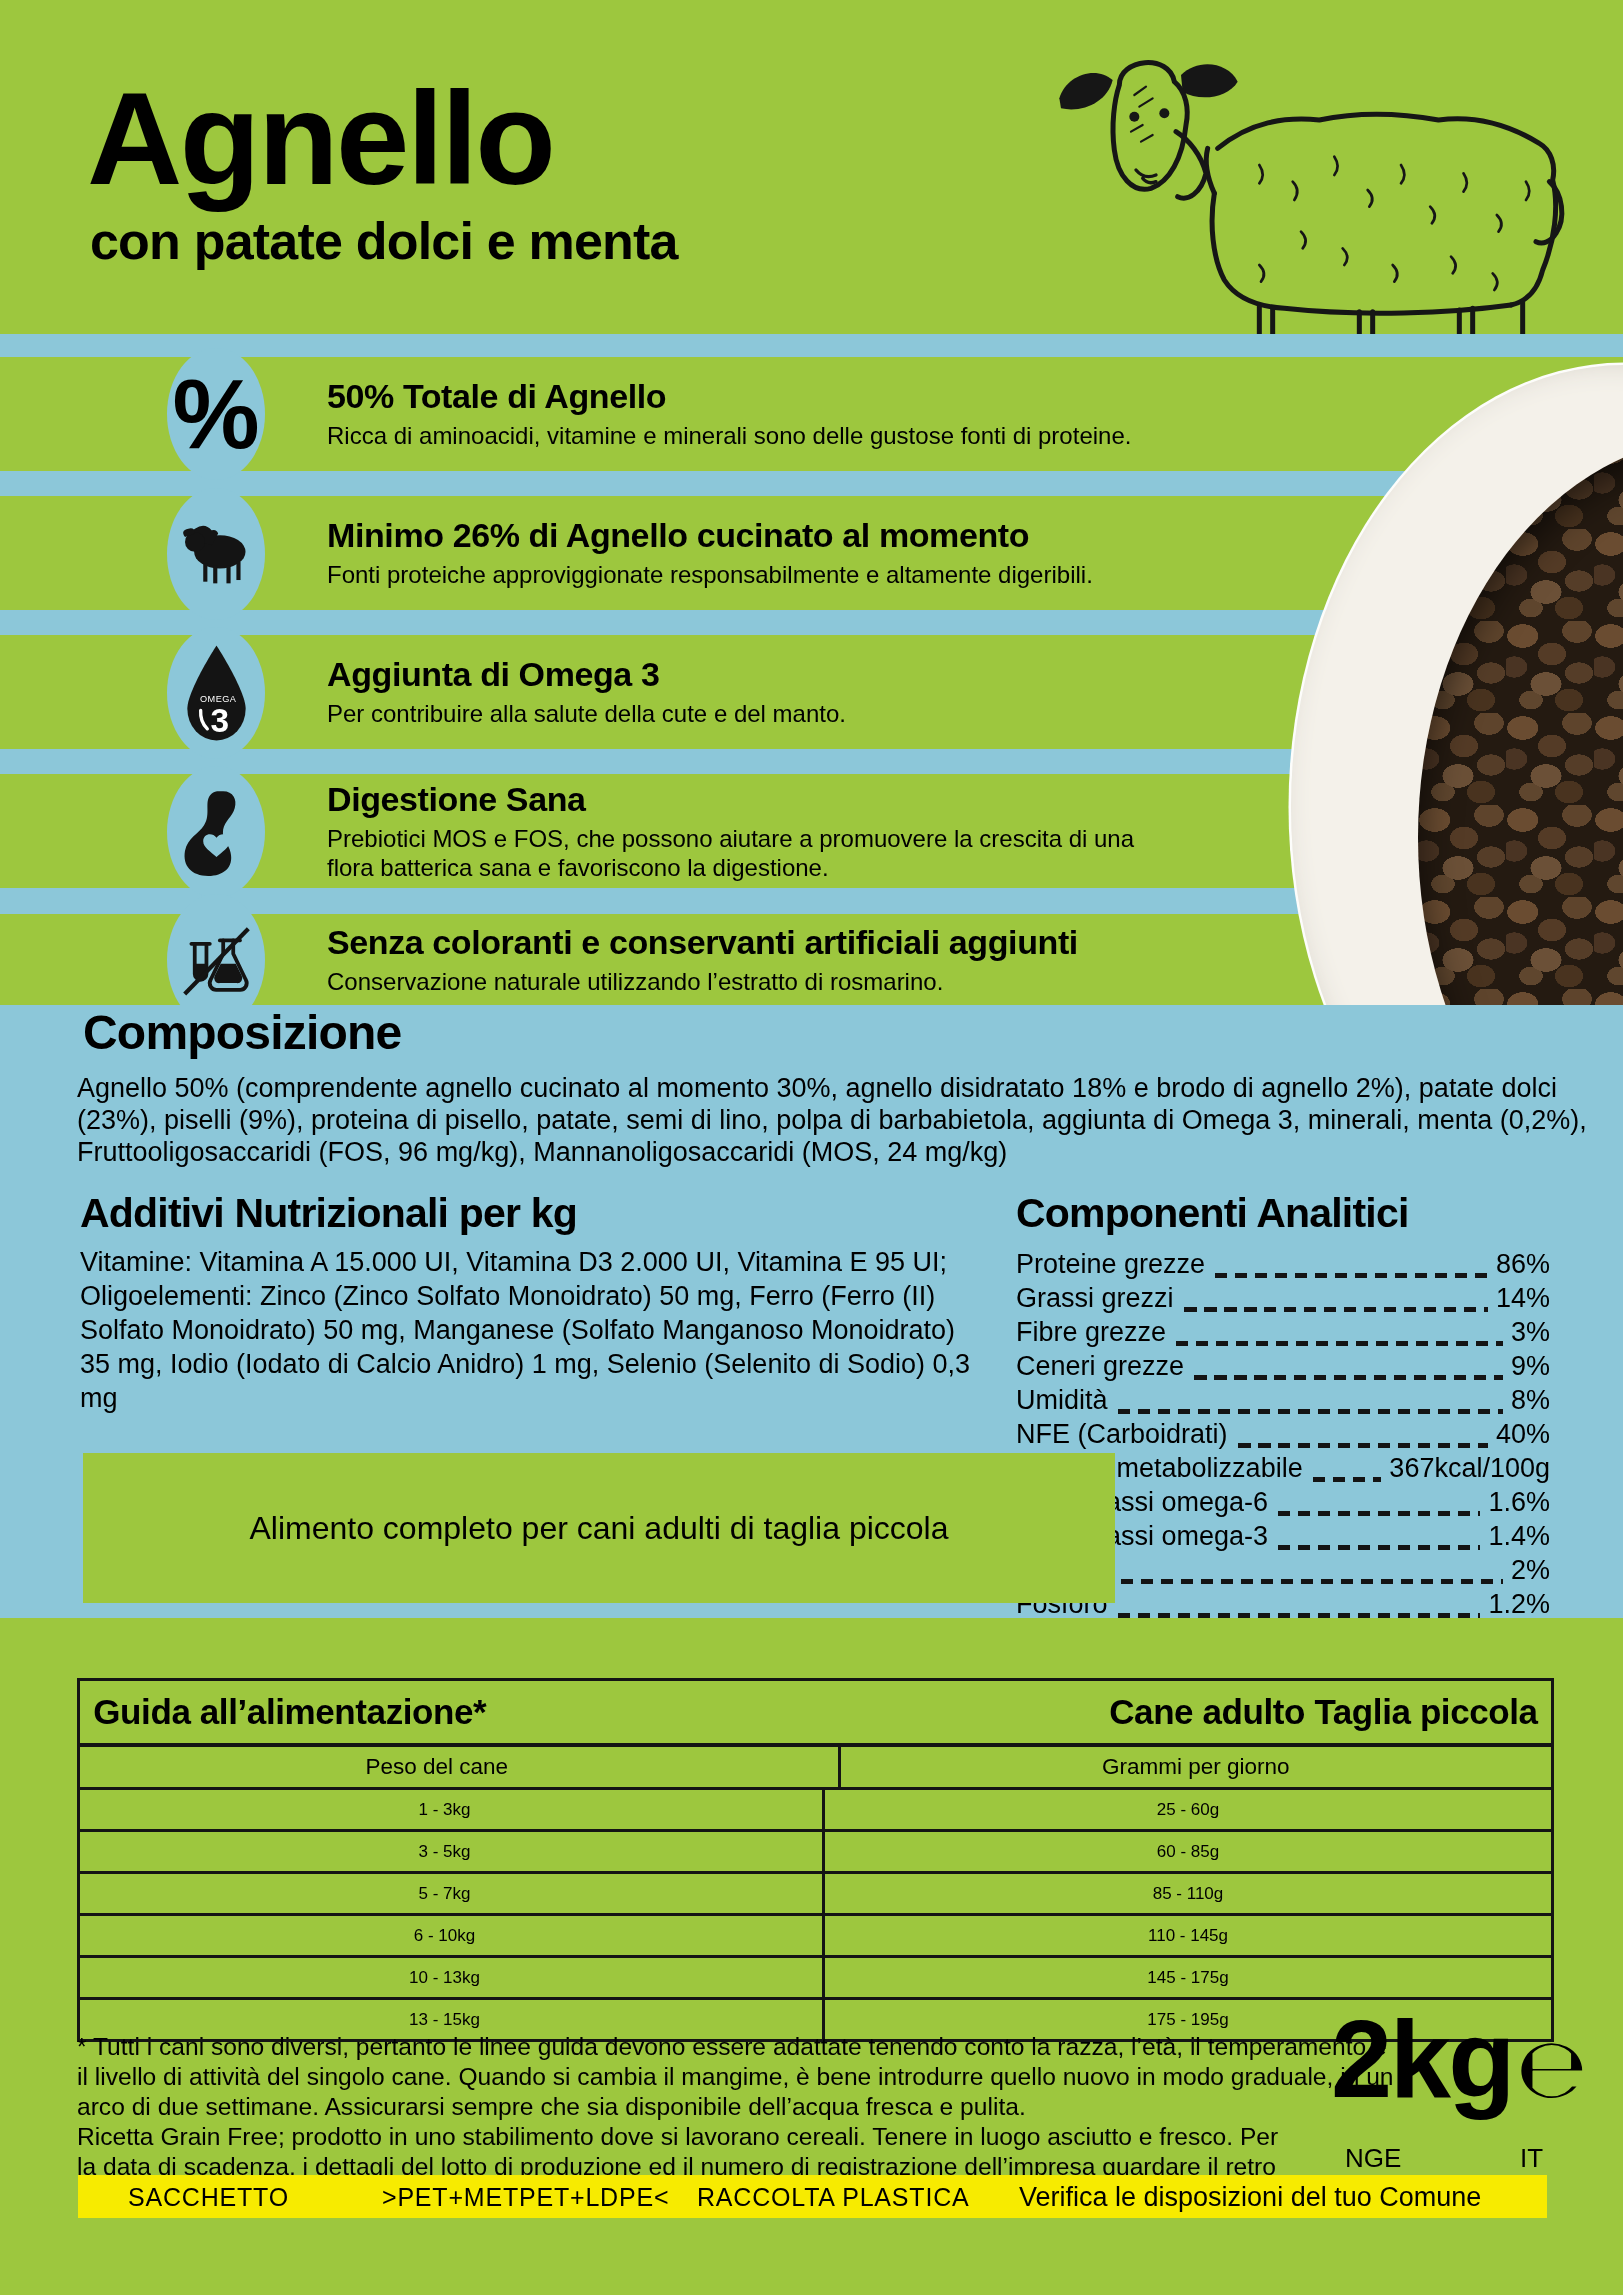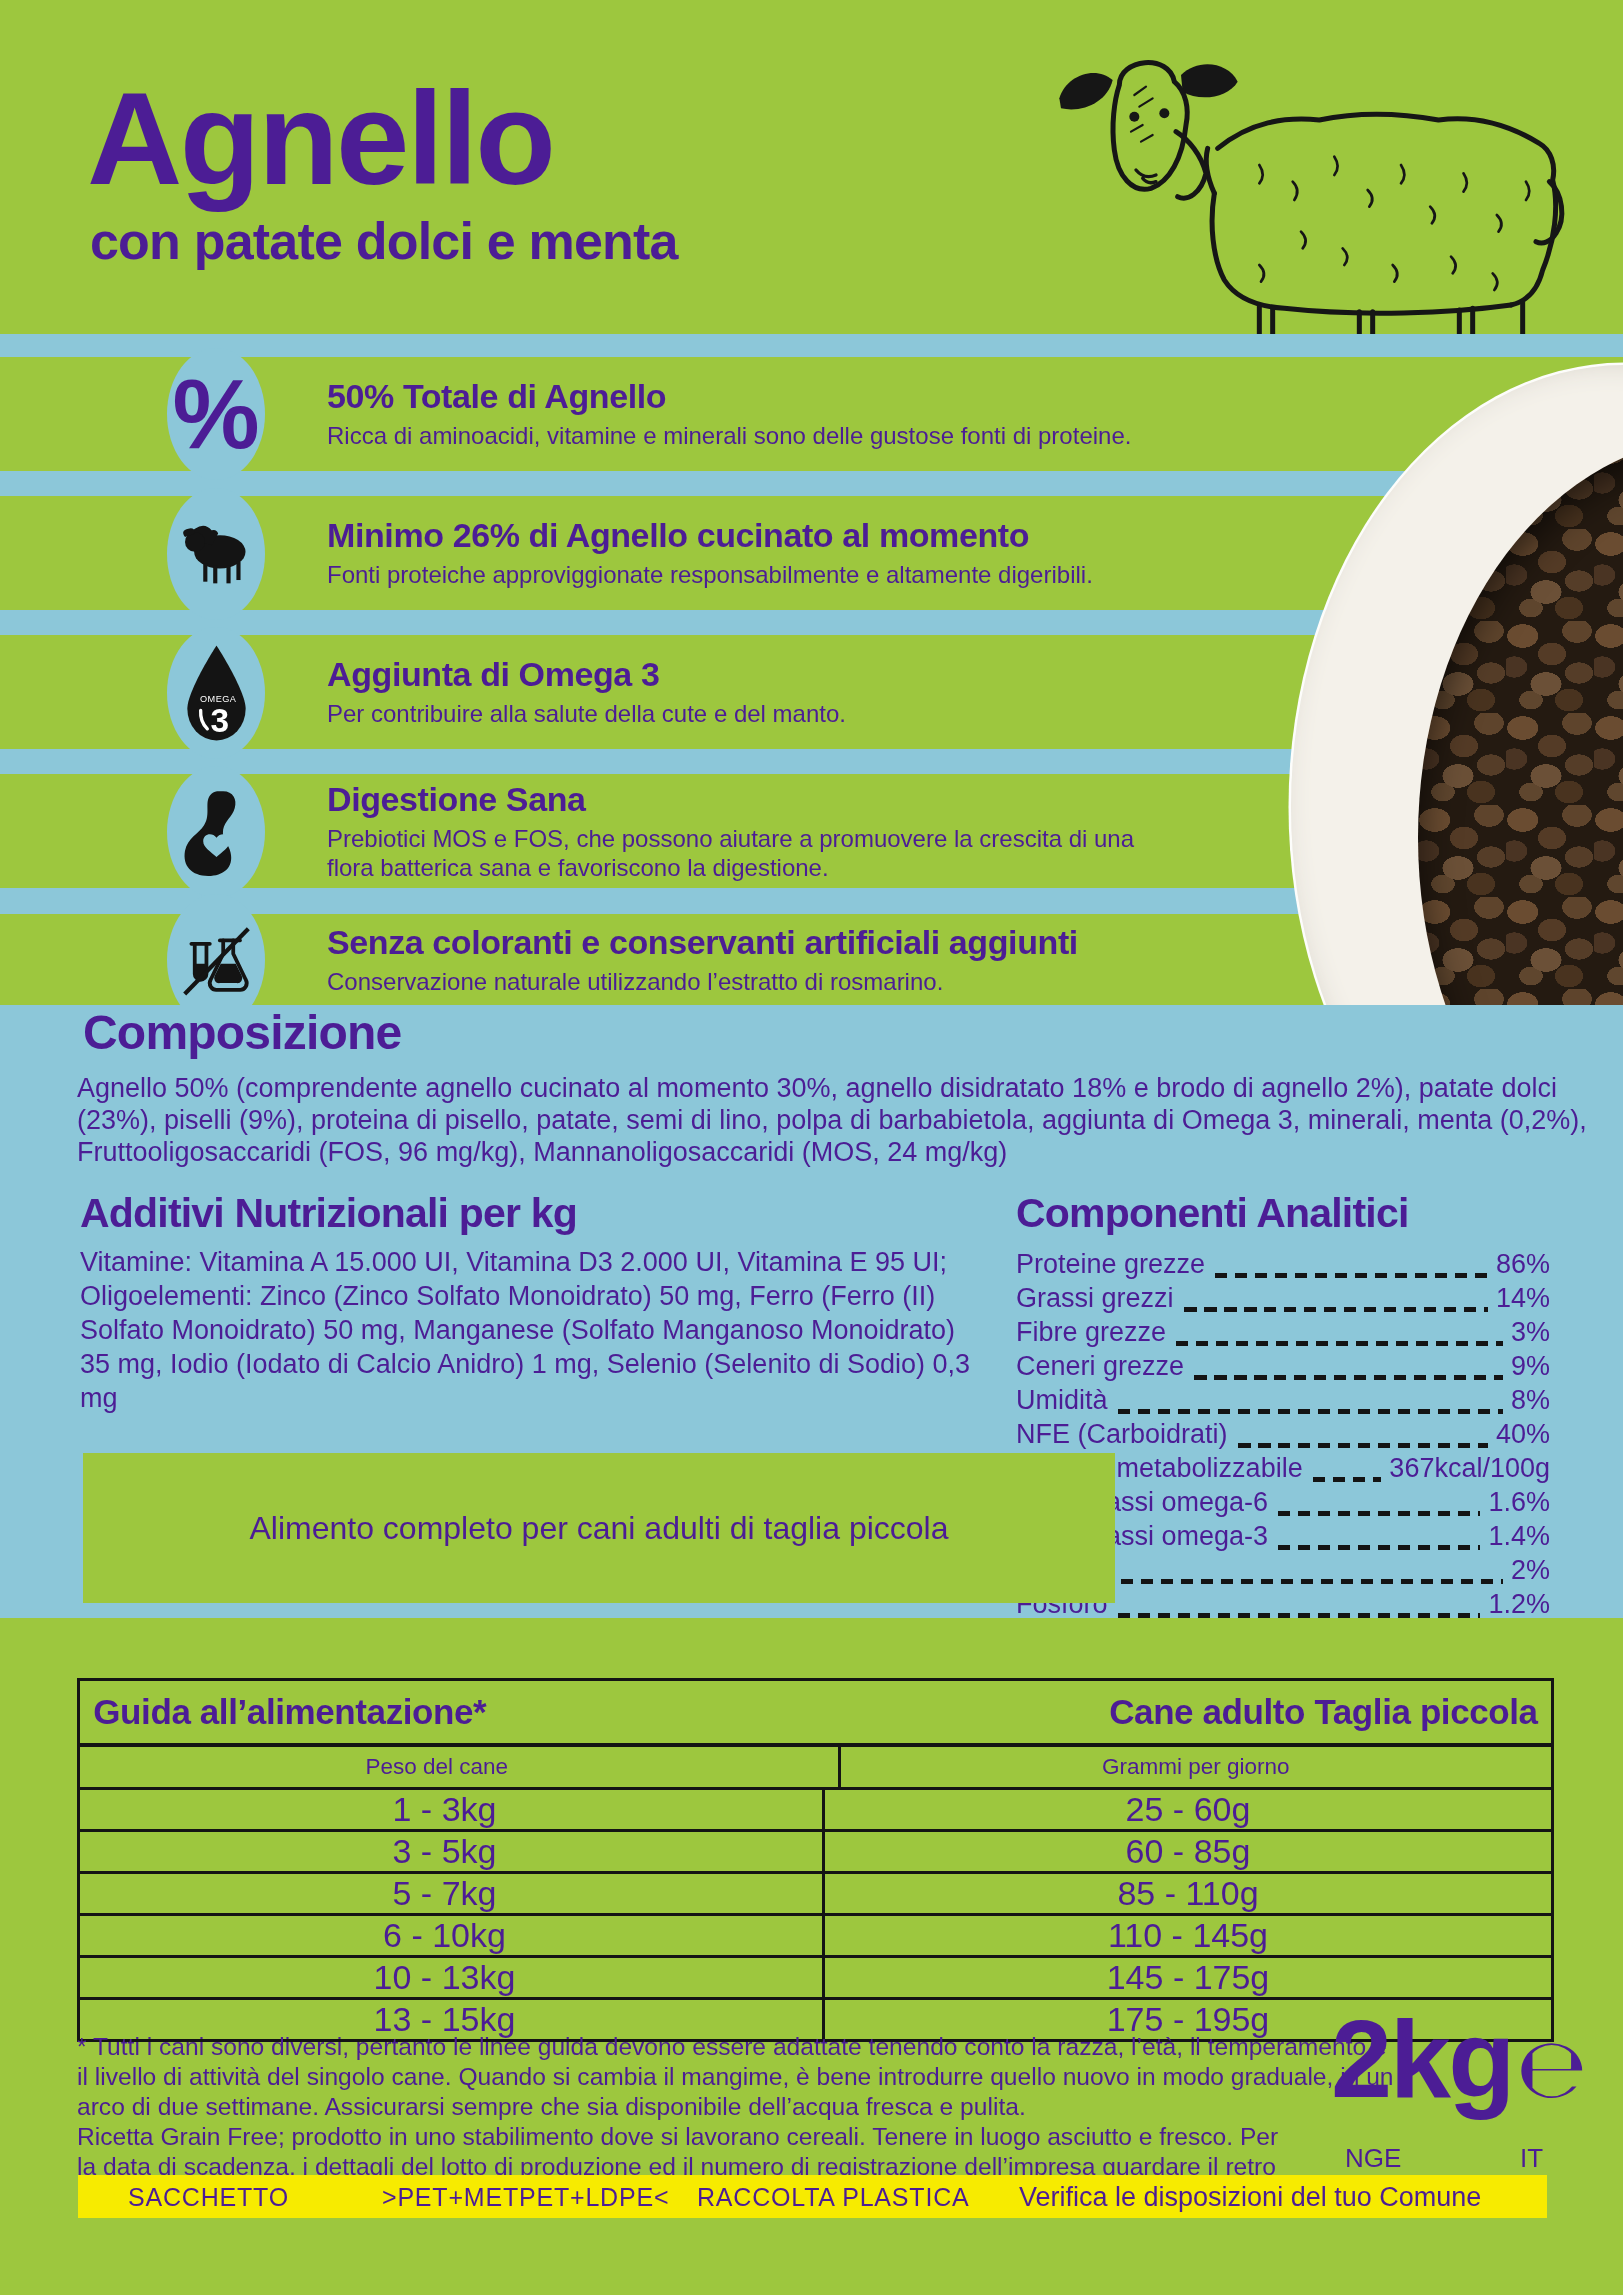--- a/index.html
+++ b/index.html
@@ -1,17 +1,17 @@
 <!DOCTYPE html>
 <html style="font-size:13.3px"><head>
 <meta charset="utf-8">
 <style>
   html,body{margin:0;padding:0;background:#666;}
   .page{position:relative;width:1623px;height:2295px;overflow:hidden;
-        font-family:"Liberation Sans",sans-serif;color:#4c1d95;background:#8cc7d9;}
+        font-family:"Liberation Sans",sans-serif;color:#000000;background:#8cc7d9;}
 
   
   .header-band{position:absolute;left:0;top:0;width:1623px;height:334px;background:#9dc73e;}
   .main-title{position:absolute;left:87px;top:73px;font-size:132px;font-weight:700;letter-spacing:-2.5px;line-height:1;}
   .sub-title{position:absolute;left:90px;top:215px;font-size:52px;font-weight:700;letter-spacing:-0.8px;line-height:1;}
   .lamb{position:absolute;left:1009px;top:15px;width:584px;height:320px;}
 
   
   .features-band{position:absolute;left:0;top:334px;width:1623px;height:671px;background:#8cc7d9;}
   .feature-row{position:absolute;left:0;width:1623px;background:#9dc73e;}
@@ -61,21 +61,21 @@
   .guide-table{position:absolute;left:77px;top:60px;width:1471px;border:3.3px solid #141414;}
   .t-head{height:62px;display:flex;align-items:center;justify-content:space-between;
           padding:0 13.3px;border-bottom:4.2px solid #141414;text-align:center;}
   .t-head .lft{font-size:35px;font-weight:700;letter-spacing:-0.4px;}
   .t-head .rgt{font-size:35px;font-weight:700;letter-spacing:-0.4px;}
   .t-grid-row{display:grid;grid-template-columns:1fr 1fr;border-bottom:3.3px solid #141414;}
   .t-grid-row:last-child{border-bottom:none;}
   .t-grid-row > div{display:flex;align-items:center;justify-content:center;}
   .t-grid-row > div:last-child{border-left:3.3px solid #141414;}
   .t-sub{height:40px;font-size:22.5px;gap:44px;}
-  .t-data{height:39px;font-size:34px;gap:13px;}
+  .t-data{height:39px;font-size:17px;gap:13px;}
 
   .footnote1{position:absolute;left:77px;top:414px;width:1318px;font-size:24.6px;line-height:30px;}
   .footnote2{position:absolute;left:77px;top:504px;width:1226px;font-size:24.6px;line-height:30px;}
   .weight{position:absolute;left:1331px;top:377px;white-space:nowrap;}
   .weight .kg{font-size:110px;font-weight:700;letter-spacing:-2.5px;}
   .weight .emark{font-size:83px;font-weight:400;font-family:"DejaVu Sans",sans-serif;margin-left:3.3px;}
   .code-nge{position:absolute;left:1345px;top:525px;font-size:26px;}
   .code-it{position:absolute;left:1520px;top:525px;font-size:26px;}
   .recycle-bar{position:absolute;left:78px;top:557px;width:1469px;height:43px;background:#f7eb00;}
   .recycle-bar span{position:absolute;top:50%;transform:translateY(-50%);font-size:25px;white-space:nowrap;}

